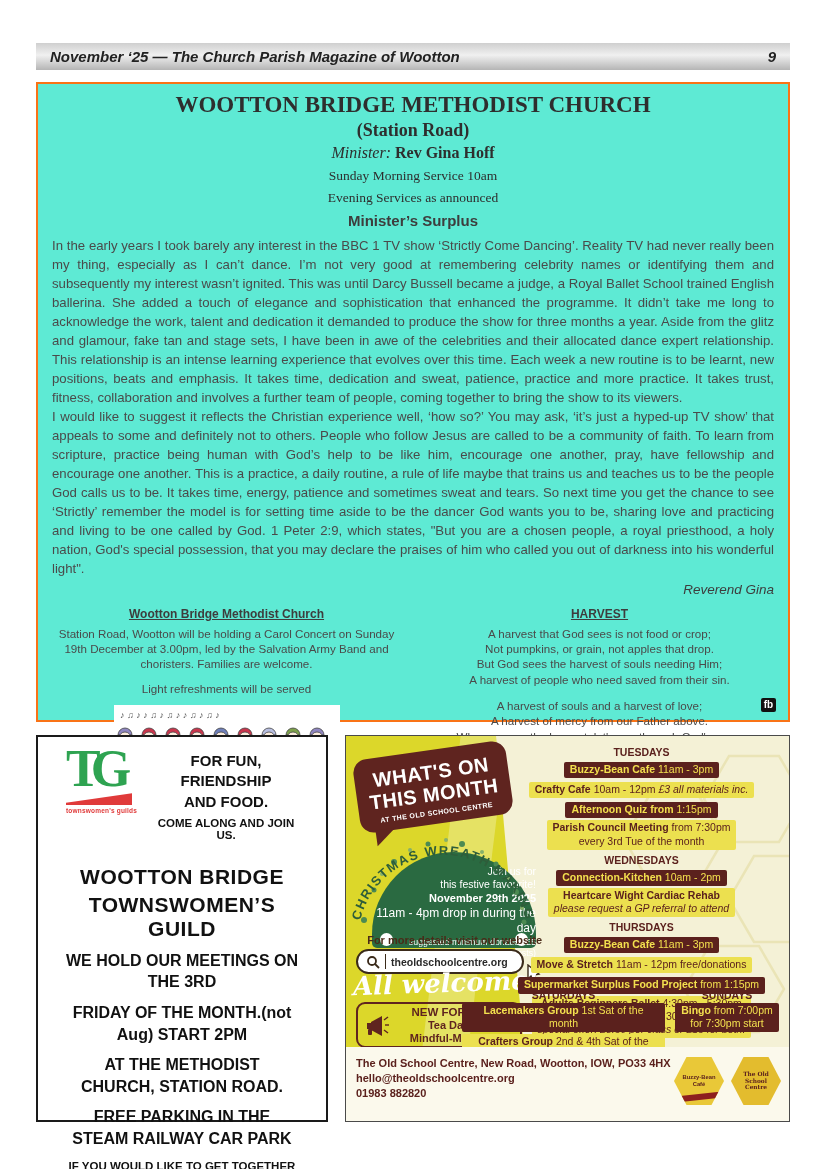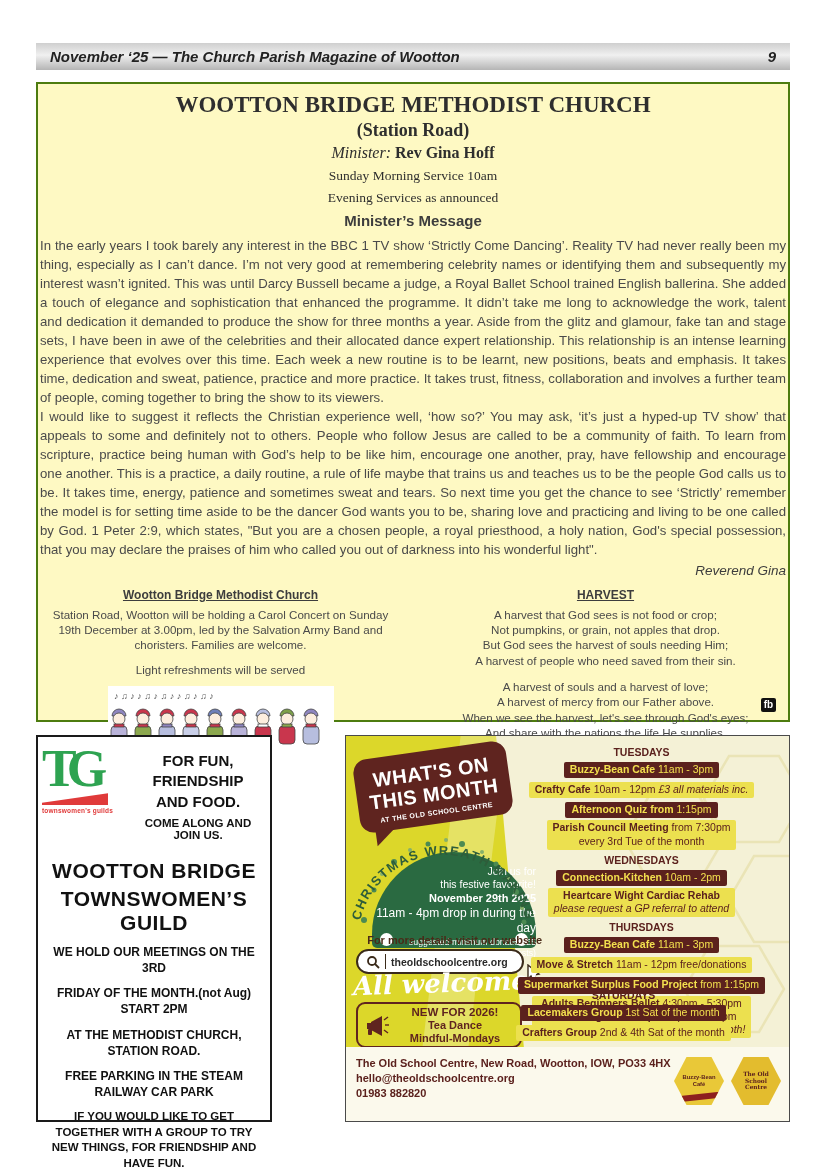--- a/index.html
+++ b/index.html
@@ -8,22 +8,22 @@
 
   
   .topbar{position:absolute;left:36px;top:43px;width:754px;height:27px;
     background:linear-gradient(#cfcfcf,#f0f0f0 45%,#b5b5b5);
     display:flex;align-items:center;justify-content:space-between;
     padding:4px 14px;box-sizing:border-box;
     font-style:italic;font-weight:bold;font-size:15px;color:#222;}
 
   
   .church-box{position:absolute;left:36px;top:82px;width:754px;height:640px;
-    background:#fef9c3;border:2px solid #4d7c0f;box-sizing:border-box;
-    padding:6px 2px;color:#4a4a4a;}
+    background:#5eead4;border:2px solid #f97316;box-sizing:border-box;
+    padding:6px 14px;color:#4a4a4a;}
   .ch-title{text-align:center;font-family:"Liberation Serif",serif;font-weight:bold;
     color:#2e2e2e;font-size:23px;margin-top:2px;}
   .ch-sub{text-align:center;font-family:"Liberation Serif",serif;font-weight:bold;
     color:#2e2e2e;font-size:18px;margin-top:2px;}
   .ch-min{text-align:center;font-family:"Liberation Serif",serif;font-size:16px;color:#2e2e2e;margin-top:3px;}
   .ch-min .lbl{font-style:italic;}
   .ch-min .name{font-weight:bold;}
   .ch-svc{text-align:center;font-family:"Liberation Serif",serif;font-weight:normal;
     font-size:13.5px;color:#2e2e2e;margin-top:6px;}
   .ch-msg-h{text-align:center;font-weight:bold;font-size:15px;color:#3d3d3d;margin-top:6px;}
@@ -32,34 +32,34 @@
   .ch-cols{display:flex;gap:24px;margin-top:10px;}
   .ch-col{flex:1;text-align:center;font-size:11.6px;line-height:1.32;}
   .col-h{font-weight:bold;text-decoration:underline;font-size:12px;color:#3d3d3d;margin-bottom:3px;}
   .carol-note{margin-top:9px;}
   .carol-img{margin-top:9px;display:inline-block;background:#fff;}
   .stanza{margin-bottom:11px;}
   .fb-badge{position:absolute;right:12px;bottom:8px;width:15px;height:14px;background:#111;
     color:#fff;font-weight:bold;font-size:10px;line-height:14px;text-align:center;border-radius:2px;}
 
   
-  .guild-box{position:absolute;left:36px;top:735px;width:236px;height:387px;
+  .guild-box{position:absolute;left:36px;top:735px;width:292px;height:387px;
     background:#fff;border:2px solid #1a1a1a;box-sizing:border-box;
-    padding:10px 4px;color:#111;text-align:center;}
+    padding:10px 28px;color:#111;text-align:center;}
   .g-top{display:flex;gap:10px;text-align:left;}
   .tg-logo{width:78px;flex:none;}
   .tg-letters{font-family:"Liberation Serif",serif;font-weight:bold;font-size:52px;
     color:#2ea351;line-height:.85;letter-spacing:-10px;}
   .tg-wedge{width:66px;height:12px;background:#e03a3a;clip-path:polygon(0 80%,100% 0,100% 100%,0 100%);margin-top:2px;}
   .tg-cap{font-size:6.5px;font-weight:bold;color:#e03a3a;margin-top:2px;letter-spacing:.2px;}
   .g-tag{flex:1;text-align:center;padding-top:4px;}
   .g-tag1{font-weight:800;font-size:15px;line-height:1.35;}
   .g-tag3{font-weight:bold;font-size:11.5px;margin-top:5px;}
-  .g-title{font-weight:800;font-size:21px;letter-spacing:.5px;margin-top:18px;}
-  .g-line{font-weight:bold;font-size:12px;margin-top:9px;line-height:1.35;}
+  .g-title{font-weight:800;font-size:21px;letter-spacing:.5px;margin-top:24px;}
+  .g-line{font-weight:bold;font-size:16px;margin-top:9px;line-height:1.35;}
   .g-line.small{font-size:11.5px;}
   .g-email{font-weight:bold;font-size:12px;margin-top:10px;}
 
   
   .wo-box{position:absolute;left:345px;top:735px;width:445px;height:387px;
     background:#f4f1d6;border:1.5px solid #4a4a4a;box-sizing:border-box;overflow:hidden;
     font-family:"Liberation Sans",sans-serif;}
   .wo-left{position:absolute;left:0;top:0;width:178px;height:313px;background:#dcd72a;
     clip-path:polygon(0 0,150px 0,178px 100%,0 100%);}
   .wo-left::after{content:"";position:absolute;left:95px;top:-20px;width:46px;height:360px;
@@ -135,21 +135,21 @@
 
   <section class="church-box" style="position:absolute;">
     <div class="ch-title">WOOTTON BRIDGE METHODIST CHURCH</div>
     <div class="ch-sub">(Station Road)</div>
     <div class="ch-min">
       <span class="lbl">Minister:</span>
       <span class="name">Rev Gina Hoff</span>
     </div>
     <div class="ch-svc">Sunday Morning Service 10am</div>
     <div class="ch-svc">Evening Services as announced</div>
-    <div class="ch-msg-h">Minister’s Message</div>
+    <div class="ch-msg-h">Minister’s Surplus</div>
     <div class="ch-body">In the early years I took barely any interest in the BBC 1 TV show ‘Strictly Come Dancing’. Reality TV had never really been my thing, especially as I can’t dance. I’m not very good at remembering celebrity names or identifying them and subsequently my interest wasn’t ignited. This was until Darcy Bussell became a judge, a Royal Ballet School trained English ballerina. She added a touch of elegance and sophistication that enhanced the programme. It didn’t take me long to acknowledge the work, talent and dedication it demanded to produce the show for three months a year. Aside from the glitz and glamour, fake tan and stage sets, I have been in awe of the celebrities and their allocated dance expert relationship. This relationship is an intense learning experience that evolves over this time. Each week a new routine is to be learnt, new positions, beats and emphasis. It takes time, dedication and sweat, patience, practice and more practice. It takes trust, fitness, collaboration and involves a further team of people, coming together to bring the show to its viewers.</div>
     <div class="ch-body" style="margin-top:0;">I would like to suggest it reflects the Christian experience well, ‘how so?’ You may ask, ‘it’s just a hyped-up TV show’ that appeals to some and definitely not to others. People who follow Jesus are called to be a community of faith. To learn from scripture, practice being human with God’s help to be like him, encourage one another, pray, have fellowship and encourage one another. This is a practice, a daily routine, a rule of life maybe that trains us and teaches us to be the people God calls us to be. It takes time, energy, patience and sometimes sweat and tears. So next time you get the chance to see ‘Strictly’ remember the model is for setting time aside to be the dancer God wants you to be, sharing love and practicing and living to be one called by God. 1 Peter 2:9, which states, "But you are a chosen people, a royal priesthood, a holy nation, God's special possession, that you may declare the praises of him who called you out of darkness into his wonderful light".</div>
     <div class="ch-sign">Reverend Gina</div>
 
     <div class="ch-cols">
       <div class="ch-col">
         <div class="col-h">Wootton Bridge Methodist Church</div>
         <div>Station Road, Wootton will be holding a Carol Concert on Sunday 19th December at 3.00pm, led by the Salvation Army Band and choristers. Families are welcome.</div>
         <div class="carol-note">Light refreshments will be served</div>
         <span class="carol-img">
@@ -364,20 +364,24 @@
       <div><span class="pill m"><b>Supermarket Surplus Food Project</b> <span>from 1:15pm</span></span></div>
       <div><span class="pill y" style="margin-bottom:0;"><b>Adults Beginners Ballet</b> <span>4:30pm - 5:30pm</span><br><b>Adults Beginners Tap</b> <span>5:30pm - 6:30pm</span><br><i>special offer: £8.50 per class or £15 for both!</i></span></div>
     </div>
 
     <div class="satsun">
       <div class="satcol">
         <div class="day-h">SATURDAYS</div>
         <div><span class="pill m"><b>Lacemakers Group</b> <span>1st Sat of the month</span></span></div>
         <div><span class="pill y"><b>Crafters Group</b> <span>2nd &amp; 4th Sat of the month</span></span></div>
       </div>
+      <div class="suncol">
+        <div class="day-h">SUNDAYS</div>
+        <div><span class="pill m"><b>Bingo</b> <span>from 7:00pm</span><br><span>for 7:30pm start</span></span></div>
+      </div>
     </div>
 
     <div class="wo-footer">
       <div class="wo-addr">The Old School Centre, New Road, Wootton, IOW, PO33 4HX</div>
       <div class="wo-addr">hello@theoldschoolcentre.org</div>
       <div class="wo-addr">01983 882820</div>
       <div class="wo-logos">
         <div class="hexlogo">
           <span>Buzzy-Bean Café</span>
           <div class="banner"></div>

